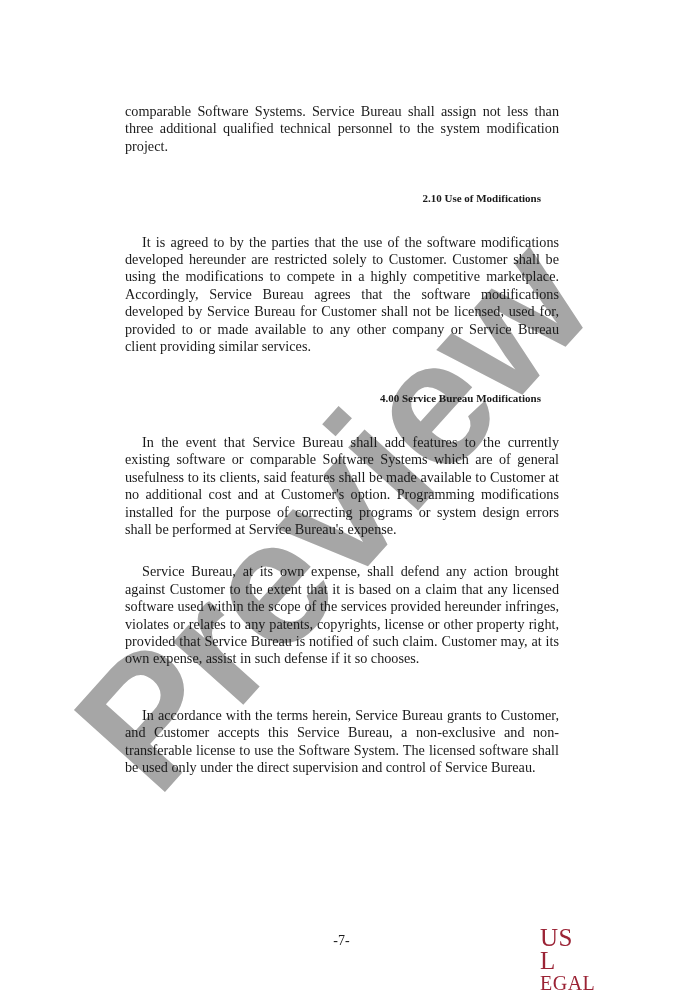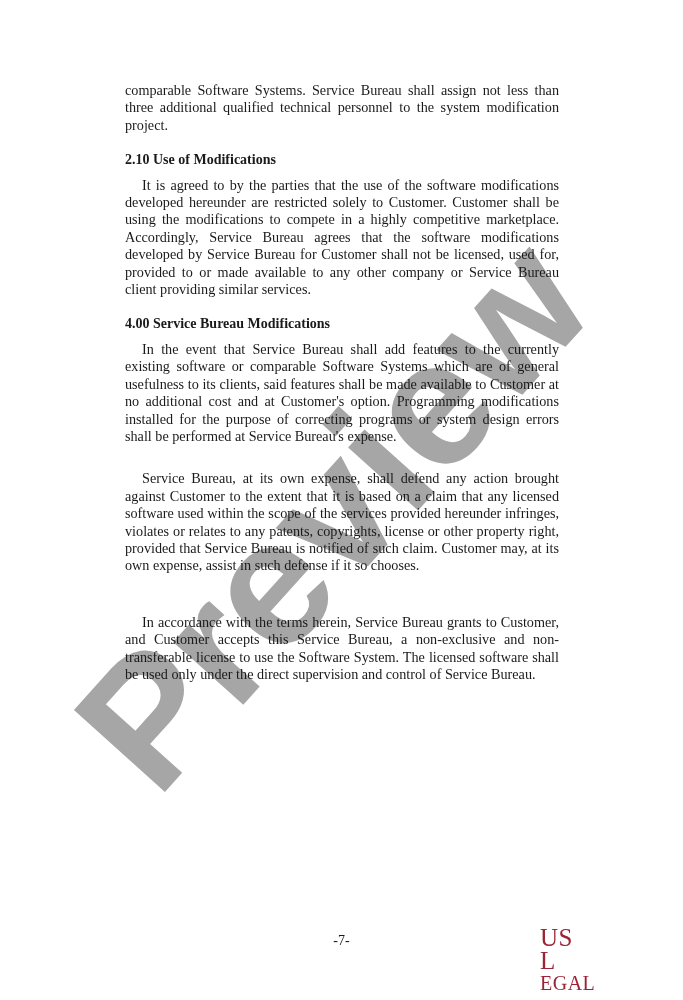--- a/index.html
+++ b/index.html
@@ -26,39 +26,39 @@
       letter-spacing: -2px;
       color: #a6a6a6;
       white-space: nowrap;
       z-index: 1;
       line-height: 1;
       user-select: none;
     }
     .page {
       position: absolute;
       left: 125px;
-      top: 82px;
+      top: 103px;
       width: 434px;
       z-index: 2;
       font-size: 14.2px;
       line-height: 17.4px;
     }
     .para {
       margin: 0;
       text-align: justify;
       text-align-last: left;
     }
     .para.indent {
       text-indent: 17px;
     }
     .heading {
-      margin: 0;
-      text-align: left;
+      margin: 18px;
+      text-align: right;
       font-weight: bold;
-      font-size: 14px;
+      font-size: 11px;
       line-height: 17.4px;
     }
     .gap-sm { height: 8px; }
     .gap-md { height: 14px; }
     .gap-lg { height: 17px; }
     .page-number {
       position: absolute;
       left: 0;
       width: 683px;
       top: 933px;

